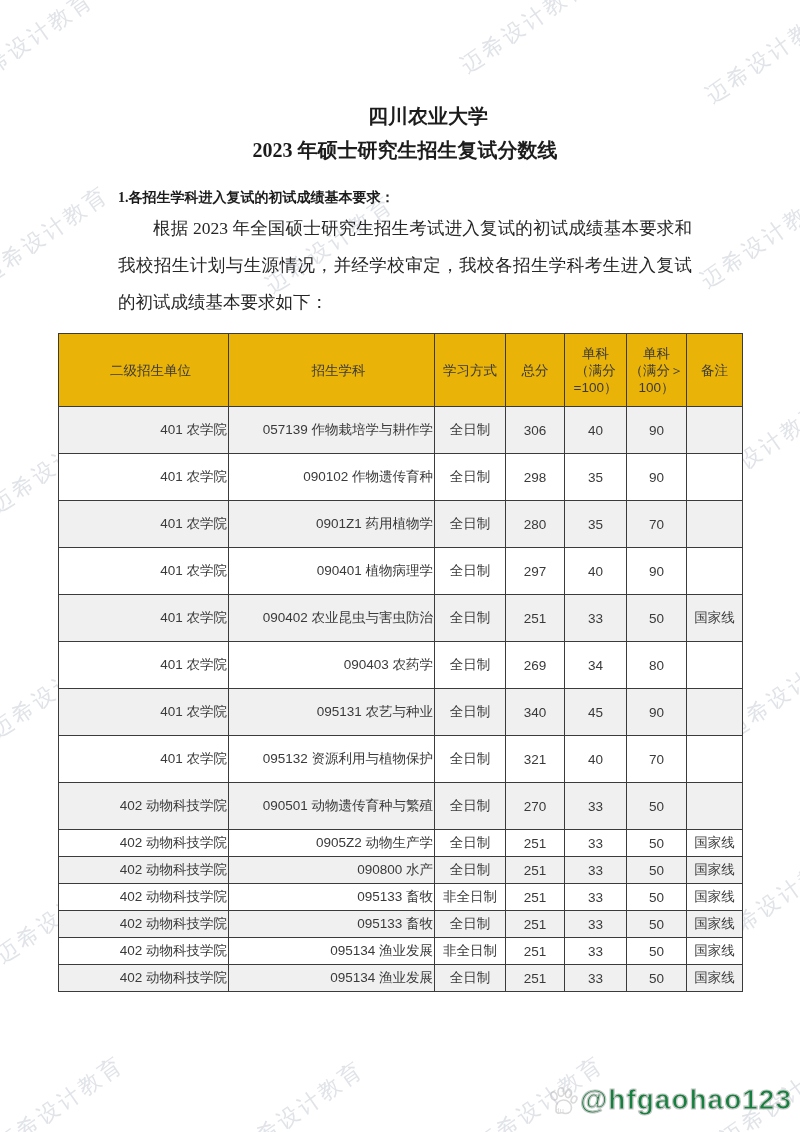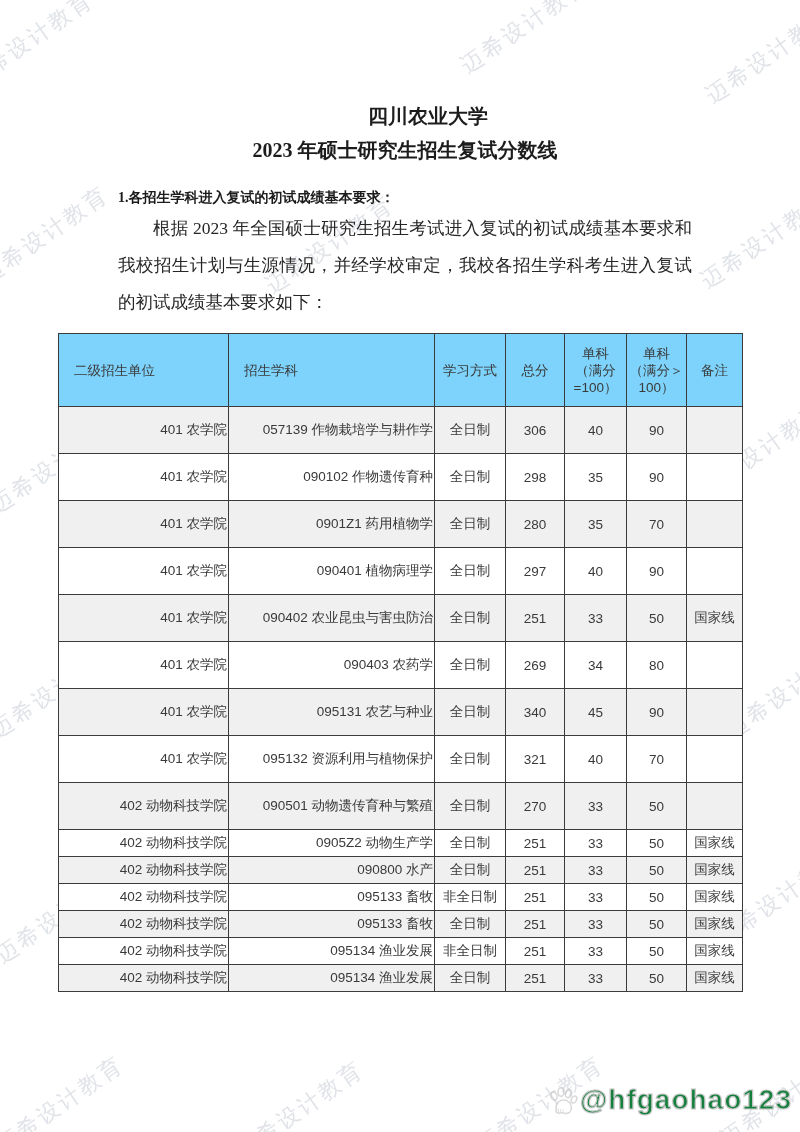--- a/index.html
+++ b/index.html
@@ -75,26 +75,26 @@
     color:#3a3a3a;
   }
   .score-table th, .score-table td {
     border:1.5px solid #3b3b3b;
     overflow:hidden;
     vertical-align:middle;
   }
   .score-table thead th {
     height:70px;
     font-weight:normal;
-    background:#7dd3fc;
+    background:#eab308;
     text-align:center;
     white-space:pre-line;
     line-height:17px;
   }
-  .score-table thead th.left { text-align:left; padding-left:15px; }
+  .score-table thead th.left { text-align:center; padding-left:15px; }
   .score-table td { text-align:center; }
   .score-table td.left { text-align:right; padding-left:10px; }
   .score-table tr.tall td { height:44px; }
   .score-table tr.short td { height:24px; }
   .score-table tr.shade td { background:#f0f0f0; }
   .score-table tr.plain td { background:#ffffff; }
 
   
   .credit {
     position:absolute;

